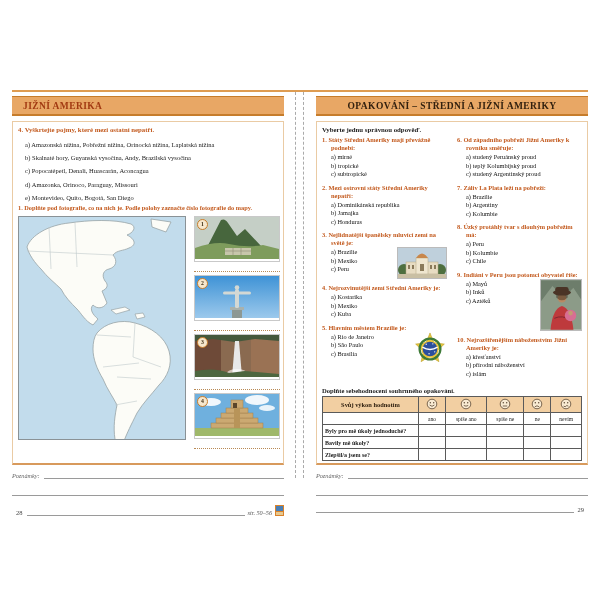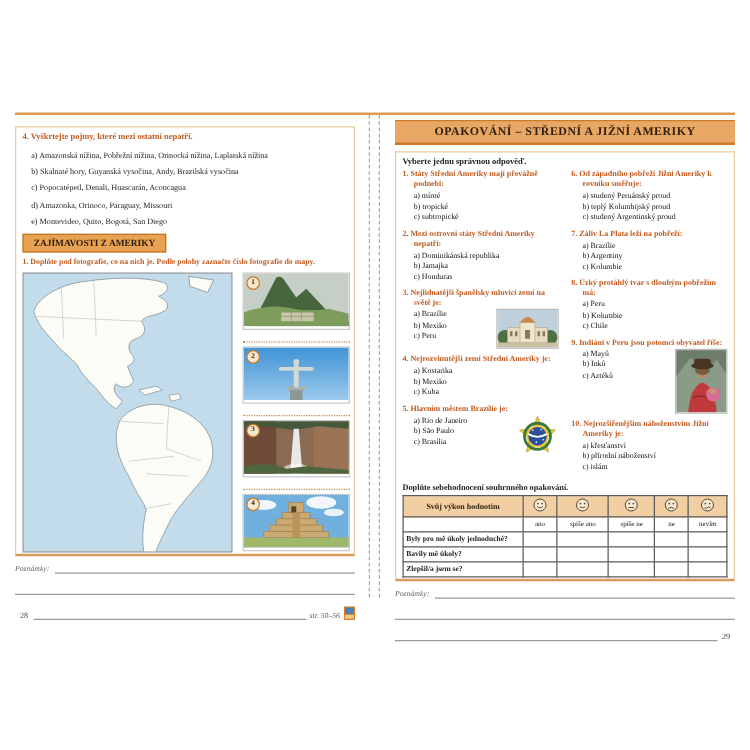--- a/index.html
+++ b/index.html
@@ -70,32 +70,34 @@
 </head>
 <body>
 
 <div id="canvas">
   <div class="spread">
     <div class="toprule"></div>
     <div class="binding"></div>
     <div class="binding b2"></div>
 
     <div class="page left">
+      <div class="hbar lft">
+        <span class="ht">JIŽNÍ AMERIKA</span>
+      </div>
 
       <div class="cbox">
         <div class="task">4. Vyškrtejte pojmy, které mezi ostatní nepatří.</div>
         <div class="items">
           <div>a) Amazonská nížina, Pobřežní nížina, Orinocká nížina, Laplatská nížina</div>
           <div>b) Skalnaté hory, Guyanská vysočina, Andy, Brazilská vysočina</div>
           <div>c) Popocatépetl, Denali, Huascarán, Aconcagua</div>
           <div>d) Amazonka, Orinoco, Paraguay, Missouri</div>
           <div>e) Montevideo, Quito, Bogotá, San Diego</div>
         </div>
 
-        <div class="seclabel">ZAJÍMAVOSTI Z AMERIKY</div>
         <div class="task" style="font-size:6.3px;">1. Doplňte pod fotografie, co na nich je. Podle polohy zaznačte číslo fotografie do mapy.</div>
 
         <div class="mapsrow">
           <div class="mapwrap">
             <svg width="166" height="222" viewBox="0 0 166 222">
               <rect width="166" height="222" fill="#C2DCEC"></rect>
 
               <path d="M8,30 C12,18 30,8 50,6 C70,3 95,2 112,7 C118,10 114,16 108,18 C116,22 118,28 110,31 C104,34 98,33 94,38 C99,44 97,50 90,52 C85,53 82,58 86,64 C90,68 88,72 83,74 L88,86 C84,92 78,92 74,88 C70,92 74,98 79,102 L74,108 C66,104 62,96 58,92 C52,86 46,80 42,72 C36,66 28,60 22,52 C16,46 10,38 8,30 Z" fill="#FCFCF7" stroke="#98A3A6" stroke-width="0.8" stroke-linejoin="round"></path>
               <path d="M132,2 L152,5 L147,15 L133,10 Z" fill="#FCFCF7" stroke="#98A3A6" stroke-width="0.8"></path>
 

